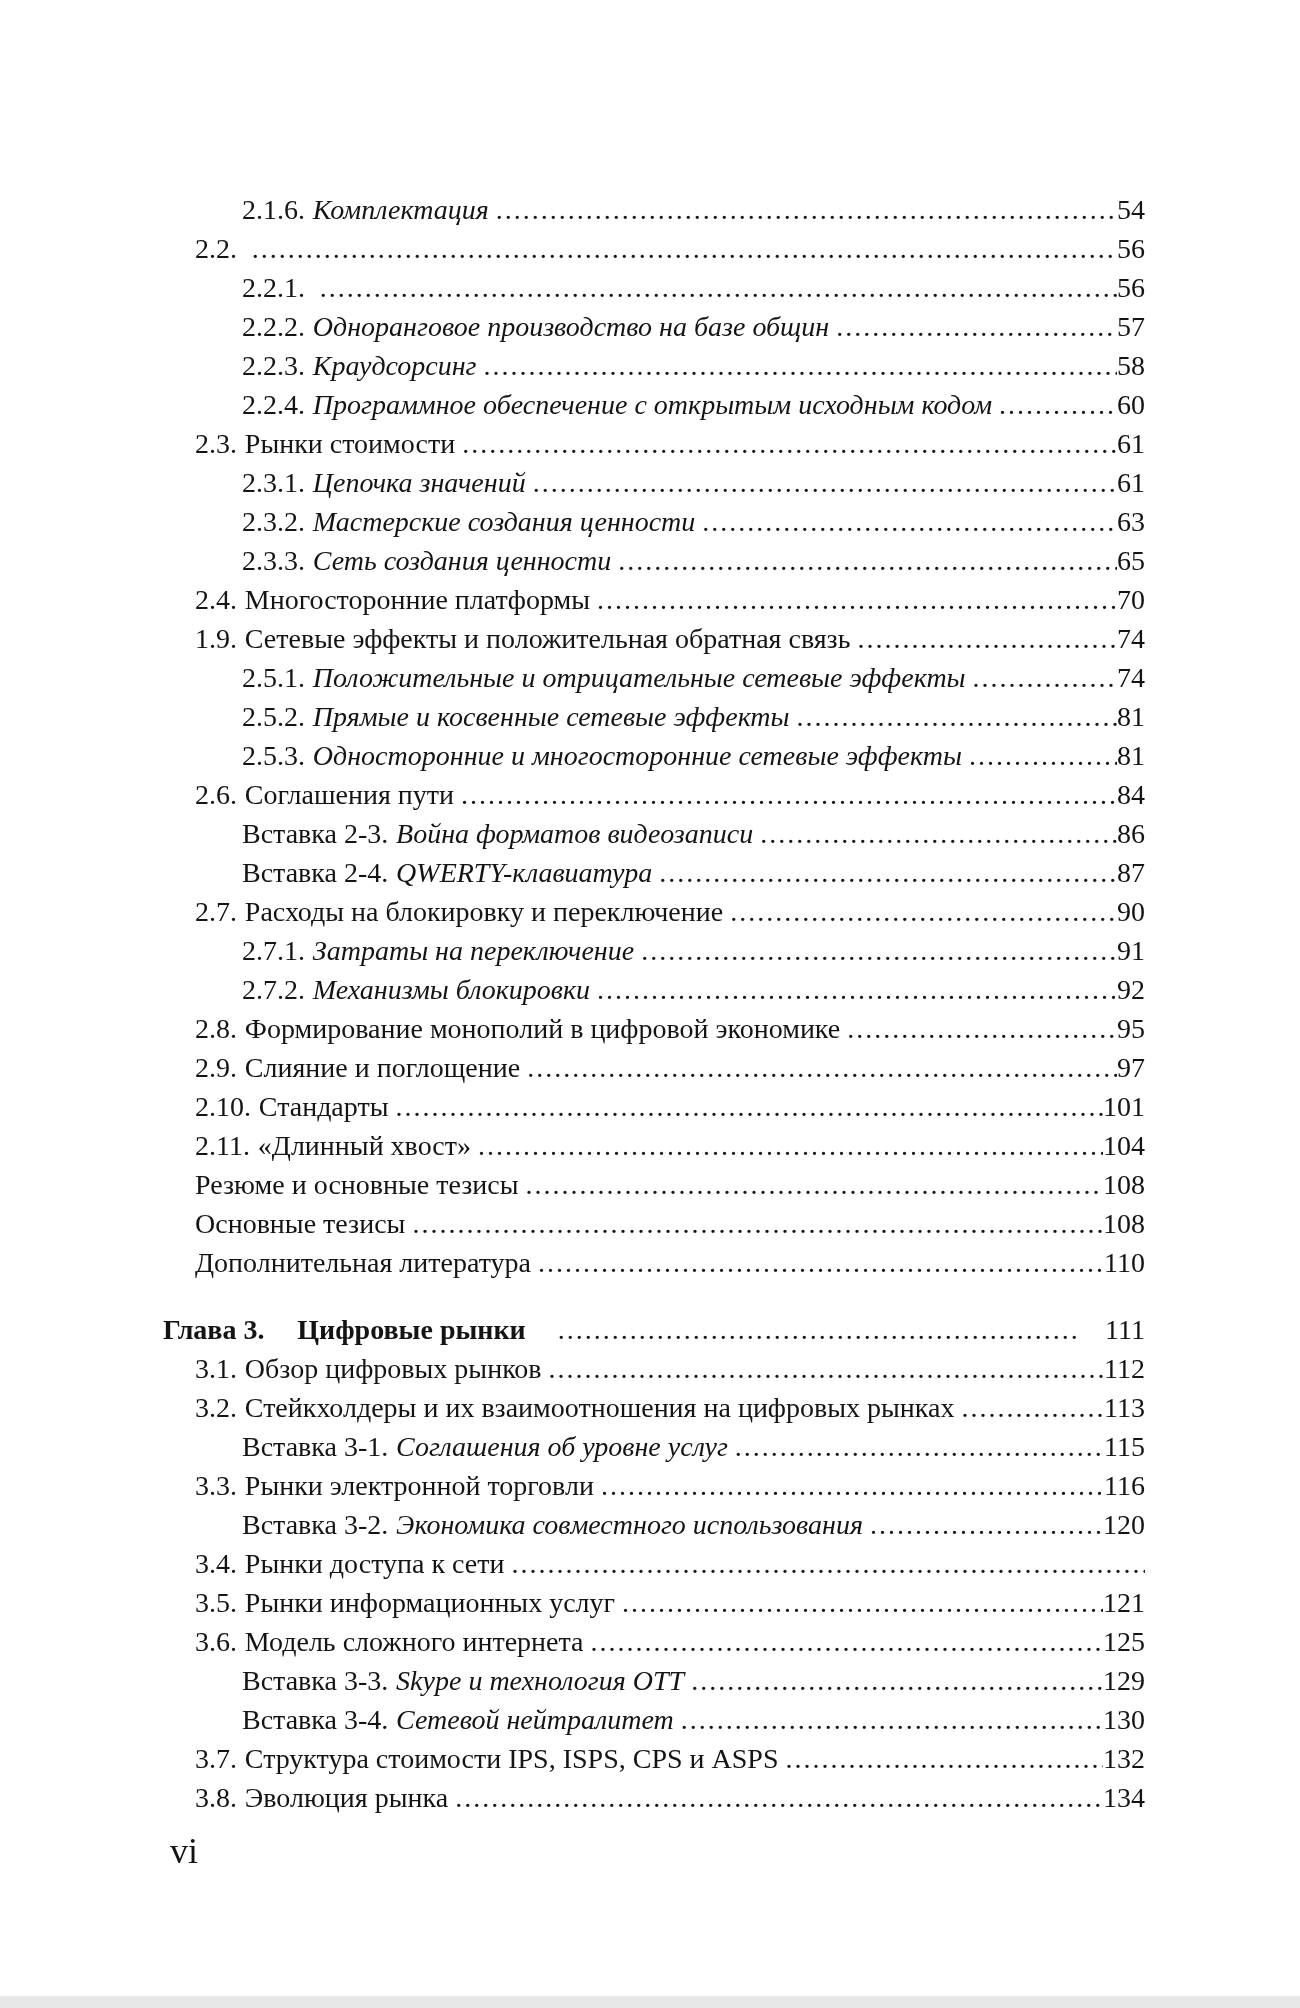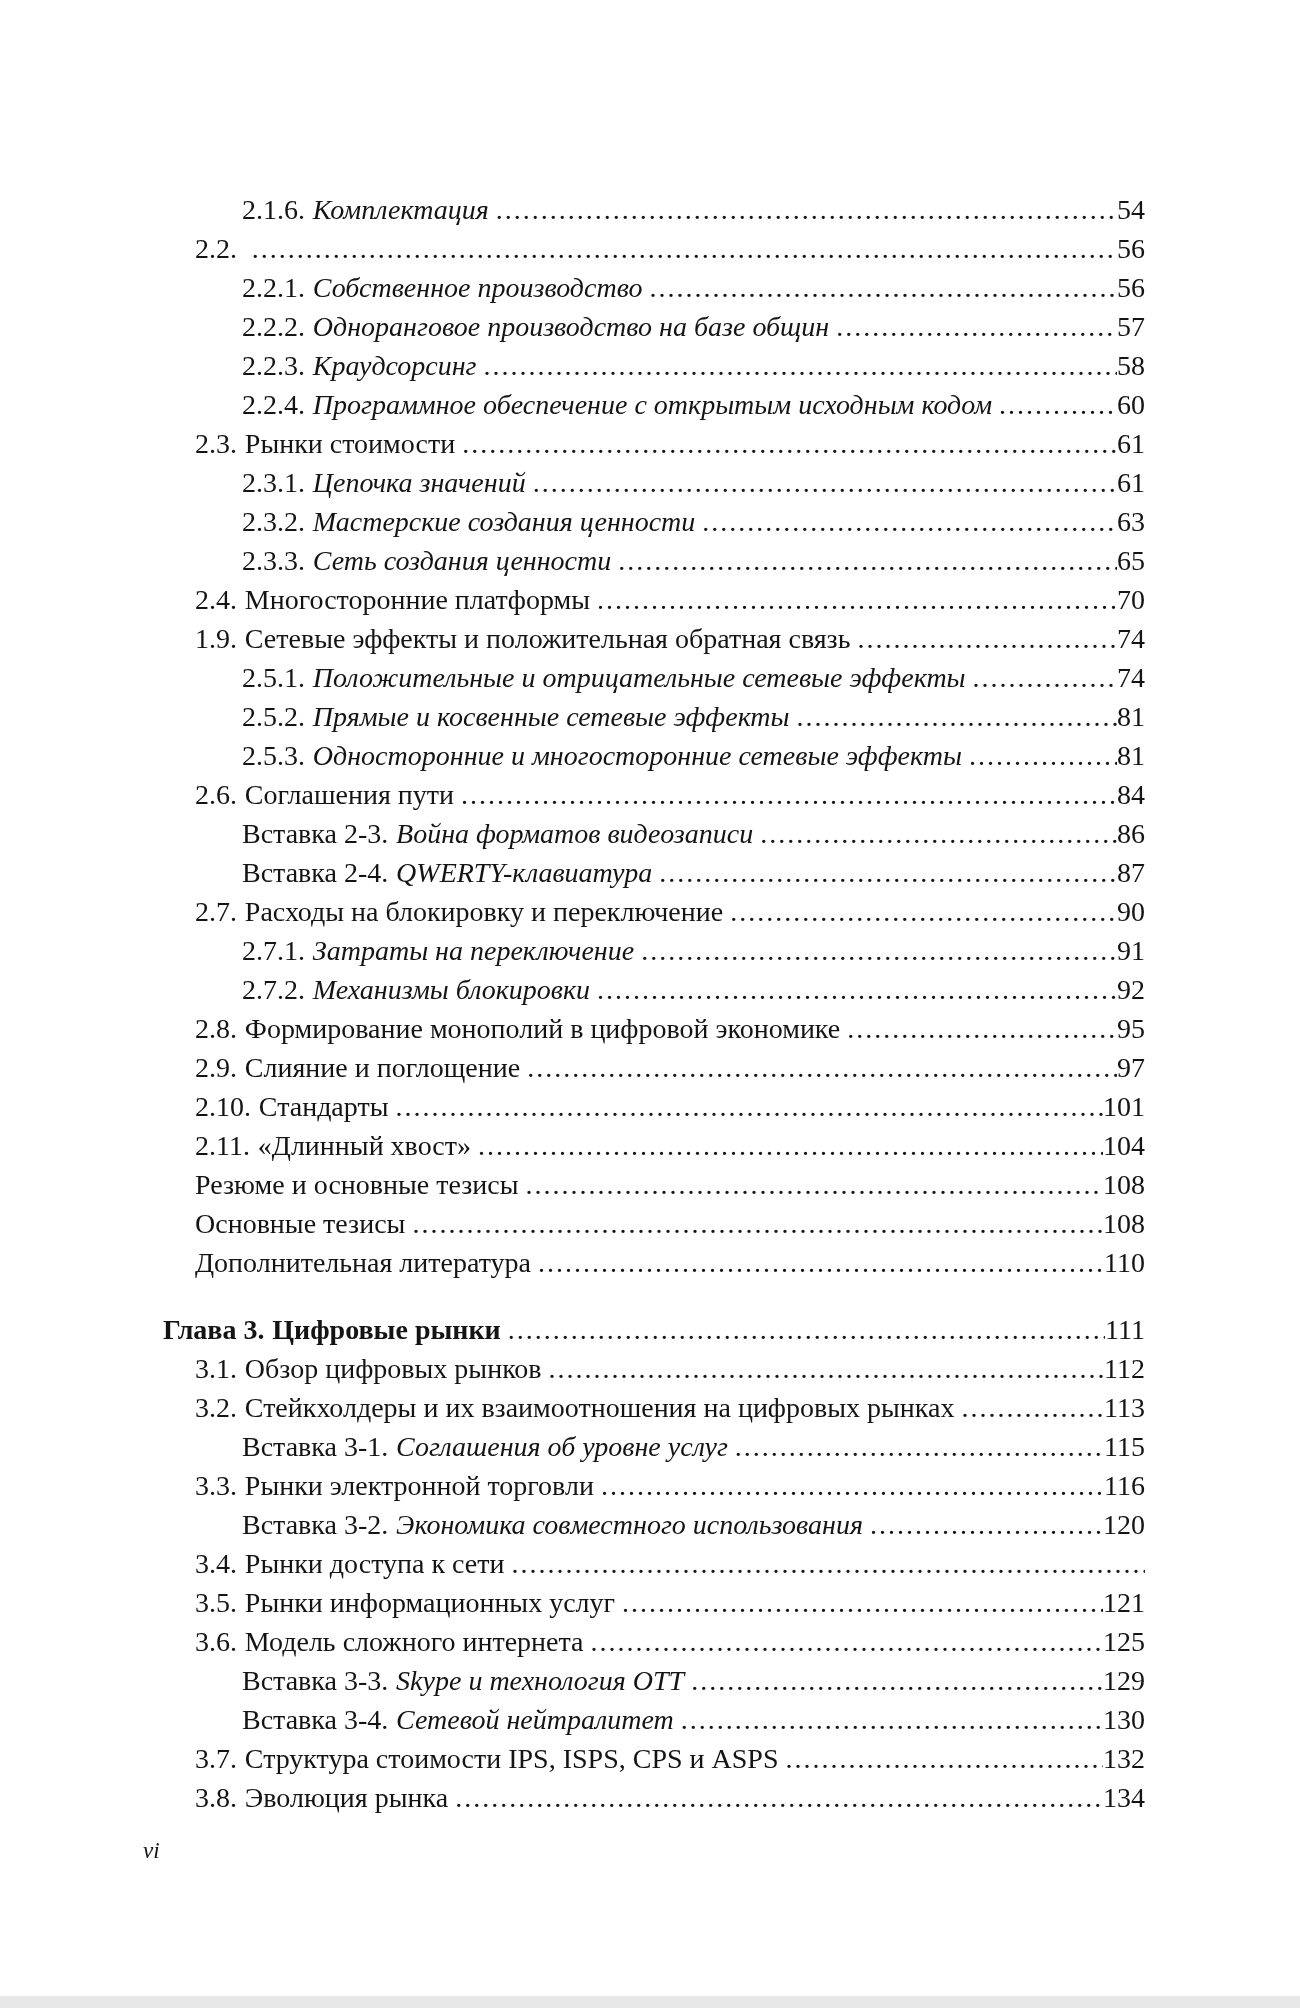--- a/index.html
+++ b/index.html
@@ -21,63 +21,61 @@
   .toc-row {
     display: flex;
     align-items: baseline;
     height: 39px;
     line-height: 39px;
     font-size: 28px;
     white-space: nowrap;
   }
   .toc-row.level-1 { padding-left: 32px; }
   .toc-row.level-2 { padding-left: 79px; }
-  .toc-row.gap-before { margin-top: 28px; }
+  .toc-row.gap-before { margin-top: 28px; gap: 25px; }
   .toc-row.chapter .num,
   .toc-row.chapter .title { font-weight: bold; }
   .title.italic { font-style: italic; }
   .num { margin-right: 0.28em; }
   .num:empty { margin-right: 0; }
   .leader {
     flex: 1 1 auto;
     min-width: 0;
     overflow: hidden;
     white-space: nowrap;
     letter-spacing: 2px;
     padding-left: 7px;
   }
   .pagenum { text-align: right; }
   .footer {
     position: absolute;
-    left: 143px;
+    left: 170px;
     top: 1836px;
-    font-size: 23px;
+    font-size: 36px;
     line-height: 30px;
-    font-style: italic;
   }
 </style>
 </head>
 <body>
 
 <div class="page">
   <div class="toc" id="toc-list">
       <div class="toc-row level-2">
     <span class="num">2.1.6.</span>
     <span class="title italic">Комплектация</span>
     <span class="leader">........................................................................................................................................................................................................</span>
     <span class="pagenum">54</span>
   </div>
       <div class="toc-row level-1">
     <span class="num">2.2.</span>
     <span class="leader">........................................................................................................................................................................................................</span>
     <span class="pagenum">56</span>
   </div>
       <div class="toc-row level-2">
     <span class="num">2.2.1.</span>
-    <span class="title italic">Собственное производство</span>
     <span class="leader">........................................................................................................................................................................................................</span>
     <span class="pagenum">56</span>
   </div>
       <div class="toc-row level-2">
     <span class="num">2.2.2.</span>
     <span class="title italic">Одноранговое производство на базе общин</span>
     <span class="leader">........................................................................................................................................................................................................</span>
     <span class="pagenum">57</span>
   </div>
       <div class="toc-row level-2">

